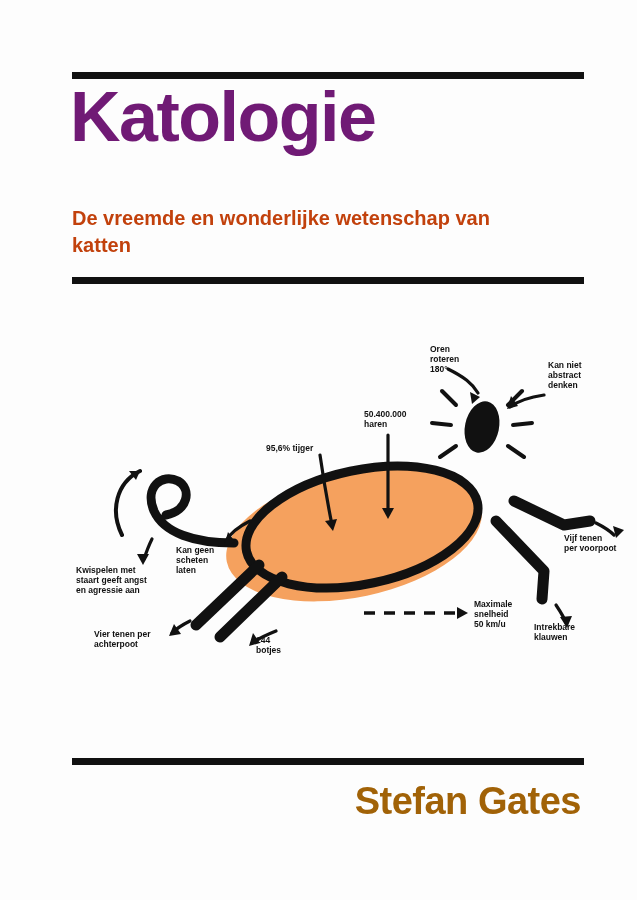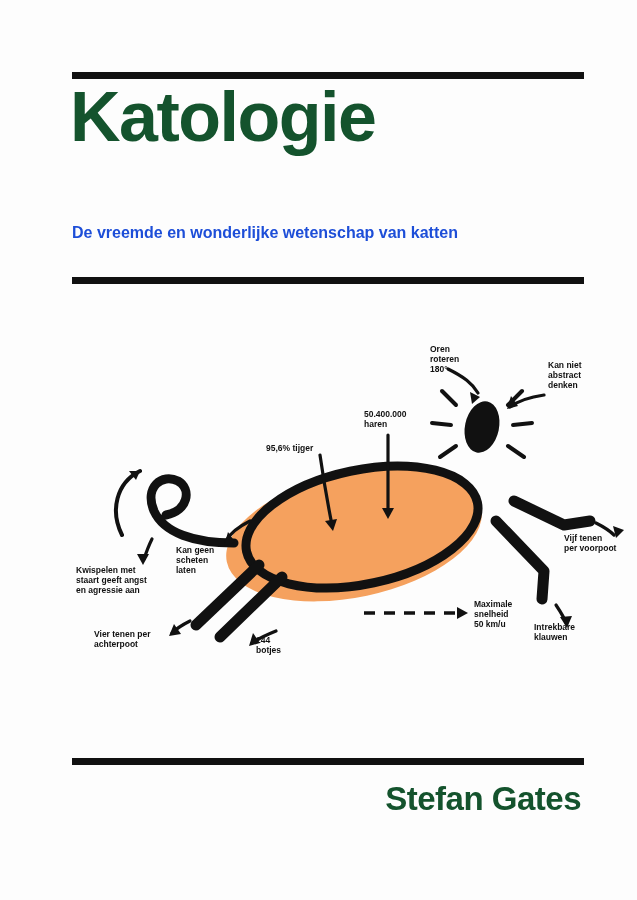--- a/index.html
+++ b/index.html
@@ -33,41 +33,40 @@
   .rule-bottom { top: 758px; height: 7px; }
 
   .title {
     position: absolute;
     left: 70px;
     top: 82px;
     font-size: 70px;
     font-weight: bold;
     letter-spacing: -1.5px;
     line-height: 1.0;
-    color: #14532d;
+    color: #701a75;
   }
   .subtitle {
     position: absolute;
     left: 72px;
     top: 205px;
     width: 470px;
-    font-size: 16px;
+    font-size: 20px;
     font-weight: bold;
     line-height: 1.35;
-    color: #1d4ed8;
-    margin-top: 17px;
+    color: #c2410c;
   }
   .author {
     position: absolute;
     right: 56px;
     top: 780px;
-    font-size: 33px;
+    font-size: 38px;
     font-weight: bold;
     letter-spacing: -0.5px;
-    color: #14532d;
+    color: #a16207;
     text-align: right;
   }
   .diagram {
     position: absolute;
     left: 44px;
     top: 325px;
     width: 590px;
     height: 400px;
   }
   .diagram svg { display: block; }

